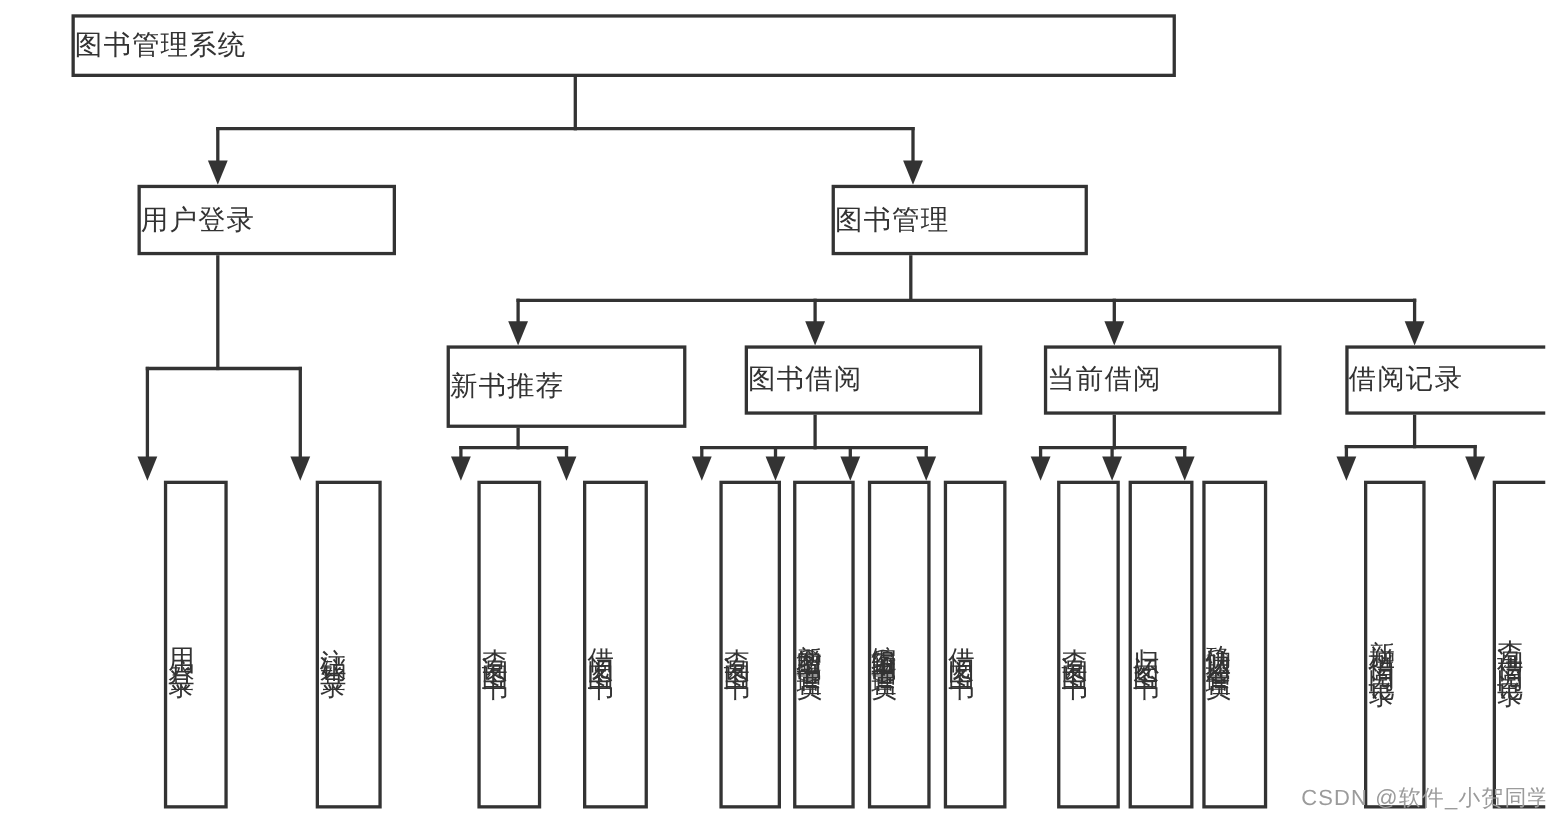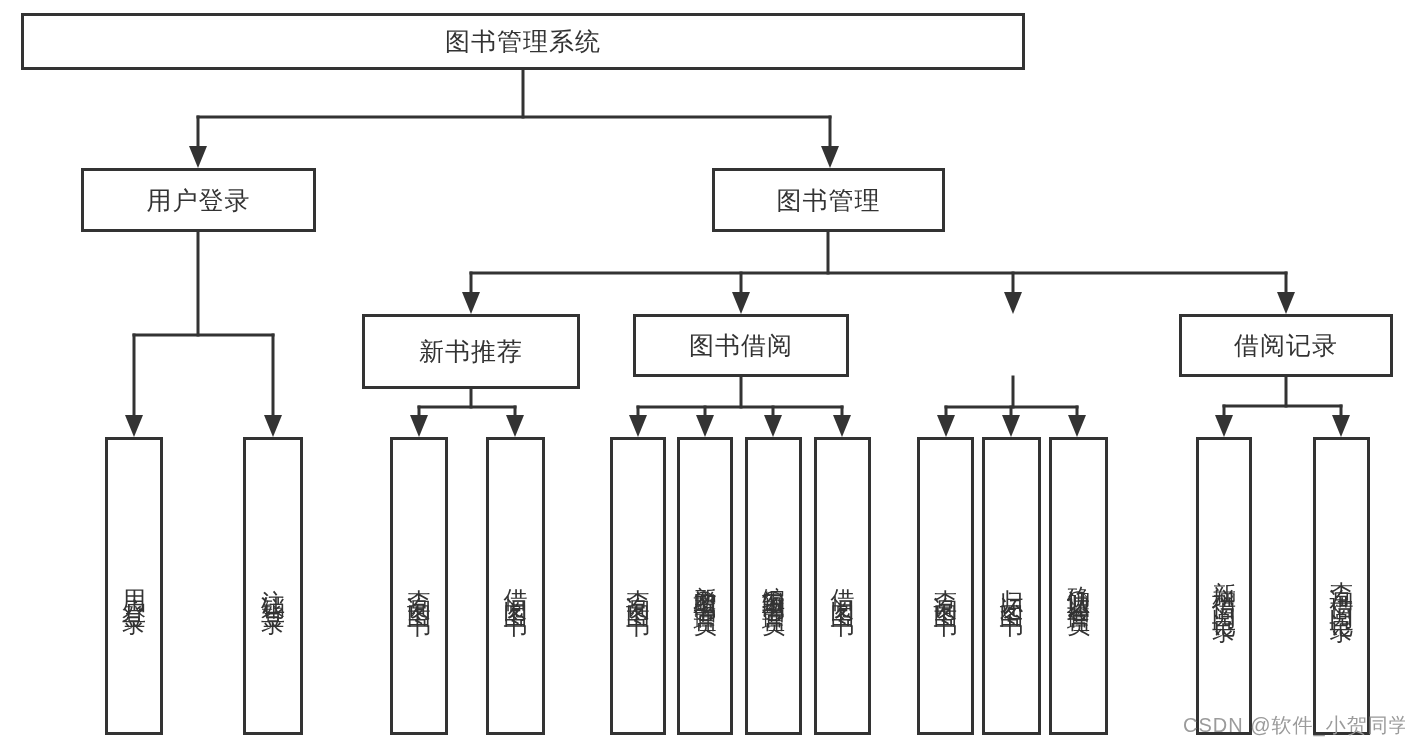--- a/index.html
+++ b/index.html
@@ -17,22 +17,23 @@
     overflow:hidden;
   }
   #wires{position:absolute;left:0;top:0;z-index:1;}
   .box{
     position:absolute;
     box-sizing:border-box;
     border:3px solid var(--line);
     background:#fff;
     display:flex;
     align-items:center;
-    justify-content:center;
+    justify-content:flex-start;
     z-index:2;
+    margin-left:44px;
   }
   .lbl{
     color:var(--text);
     font-size:25px;
     letter-spacing:1px;
     white-space:nowrap;
     line-height:1;
   }
   .leaf .lbl{
     writing-mode:vertical-lr;
@@ -125,20 +126,23 @@
   <div class="box" style="left:712px;top:168px;width:233px;height:64px">
     <span class="lbl">图书管理</span>
   </div>
 
   <div class="box" style="left:362px;top:314px;width:218px;height:75px">
     <span class="lbl">新书推荐</span>
   </div>
   <div class="box" style="left:633px;top:314px;width:216px;height:63px">
     <span class="lbl">图书借阅</span>
   </div>
+  <div class="box" style="left:905px;top:314px;width:216px;height:63px">
+    <span class="lbl">当前借阅</span>
+  </div>
   <div class="box" style="left:1179px;top:314px;width:214px;height:63px">
     <span class="lbl">借阅记录</span>
   </div>
 
   <div class="box leaf" style="left:105px;top:437px;width:58px;height:298px">
     <span class="lbl">用户登录</span>
   </div>
   <div class="box leaf" style="left:243px;top:437px;width:60px;height:298px">
     <span class="lbl">注销登录</span>
   </div>

